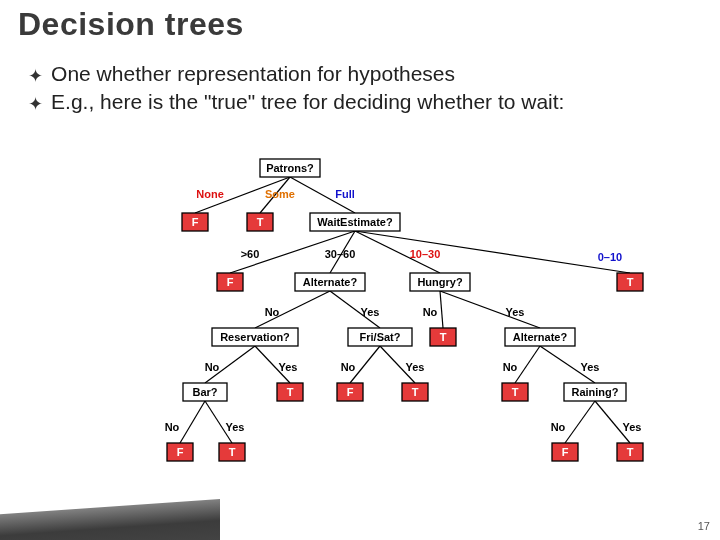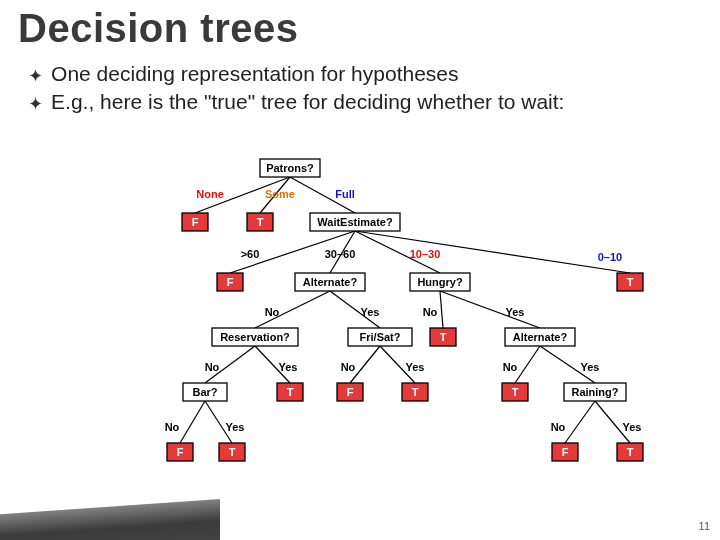--- a/index.html
+++ b/index.html
@@ -1,17 +1,17 @@
 <!DOCTYPE html>
 <html><head>
 <meta charset="utf-8">
 <style>
   html,body{margin:0;padding:0;width:720px;height:540px;background:#fff;font-family:Verdana,Geneva,sans-serif;overflow:hidden}
   .slide{position:relative;width:720px;height:540px}
-  .title{position:absolute;left:18px;top:6px;font-size:40px;font-weight:bold;color:#3a3a3a;letter-spacing:.5px}
+  .title{position:absolute;left:18px;top:6px;font-size:32px;font-weight:bold;color:#3a3a3a;letter-spacing:.5px}
   .bullets{position:absolute;left:28px;top:60px;width:640px;font-size:21px;color:#222;line-height:1.35}
   .bullets .row{display:flex;align-items:flex-start}
   .bmark{font-family:"Times New Roman",serif;font-size:18px;color:#333;padding-right:8px;padding-top:4px}
   .pgnum{position:absolute;right:10px;bottom:8px;font-size:11px;color:#555}
   .wedge{position:absolute;left:-40px;bottom:-28px;width:260px;height:60px;background:linear-gradient(180deg,#666 0,#111 36%,#222 100%);transform:skewY(-4deg);opacity:.82}
   .diagram{position:absolute;left:120px;top:153px;width:560px;height:330px}
   .diagram svg{width:560px;height:330px;display:block}
   .nodebox{fill:#fff;stroke:#000;stroke-width:1.3}
   .leafbox{fill:#e53a3a;stroke:#000;stroke-width:1.3}
   .nodetxt{font:bold 11px Arial;text-anchor:middle;fill:#000}
@@ -24,21 +24,21 @@
 </head>
 <body>
 
 <div class="slide">
   <div class="wedge"></div>
   <div class="title">Decision trees</div>
 
   <div class="bullets">
     <div class="row">
       <span class="bmark">✦</span>
-      <span>One deciding representation for hypotheses</span>
+      <span>One whether representation for hypotheses</span>
     </div>
     <div class="row">
       <span class="bmark">✦</span>
       <span>E.g., here is the "true" tree for deciding whether to wait:</span>
     </div>
   </div>
 
   <div class="diagram">
     <svg viewBox="0 0 560 330">
       <g stroke="#000" stroke-width="1.2">
@@ -135,14 +135,14 @@
         <text class="leaftxt" x="60" y="303">F</text>
       <rect class="leafbox" x="99" y="290" width="26" height="18"></rect>
         <text class="leaftxt" x="112" y="303">T</text>
       <rect class="leafbox" x="432" y="290" width="26" height="18"></rect>
         <text class="leaftxt" x="445" y="303">F</text>
       <rect class="leafbox" x="497" y="290" width="26" height="18"></rect>
         <text class="leaftxt" x="510" y="303">T</text>
     </svg>
   </div>
 
-  <div class="pgnum">11</div>
+  <div class="pgnum">17</div>
 </div>
 
 </body></html>

